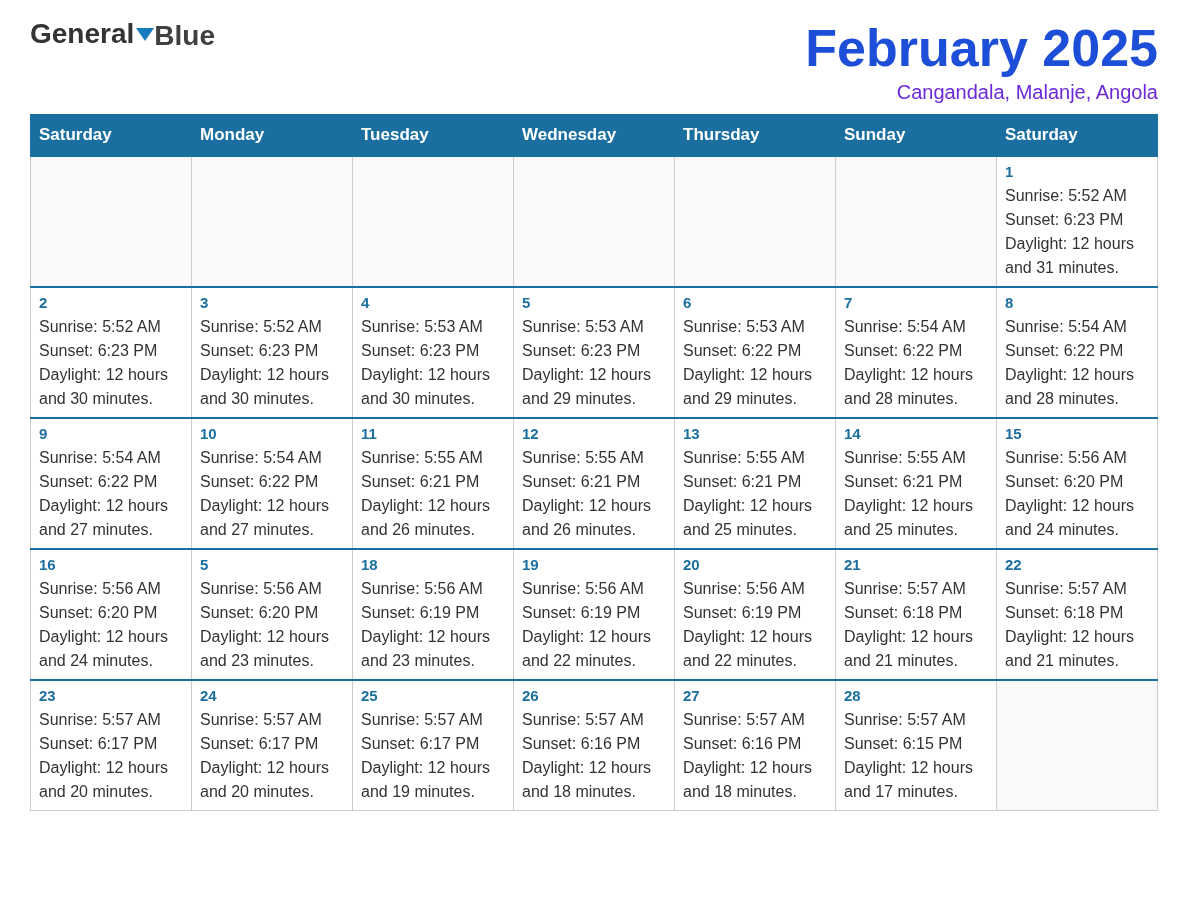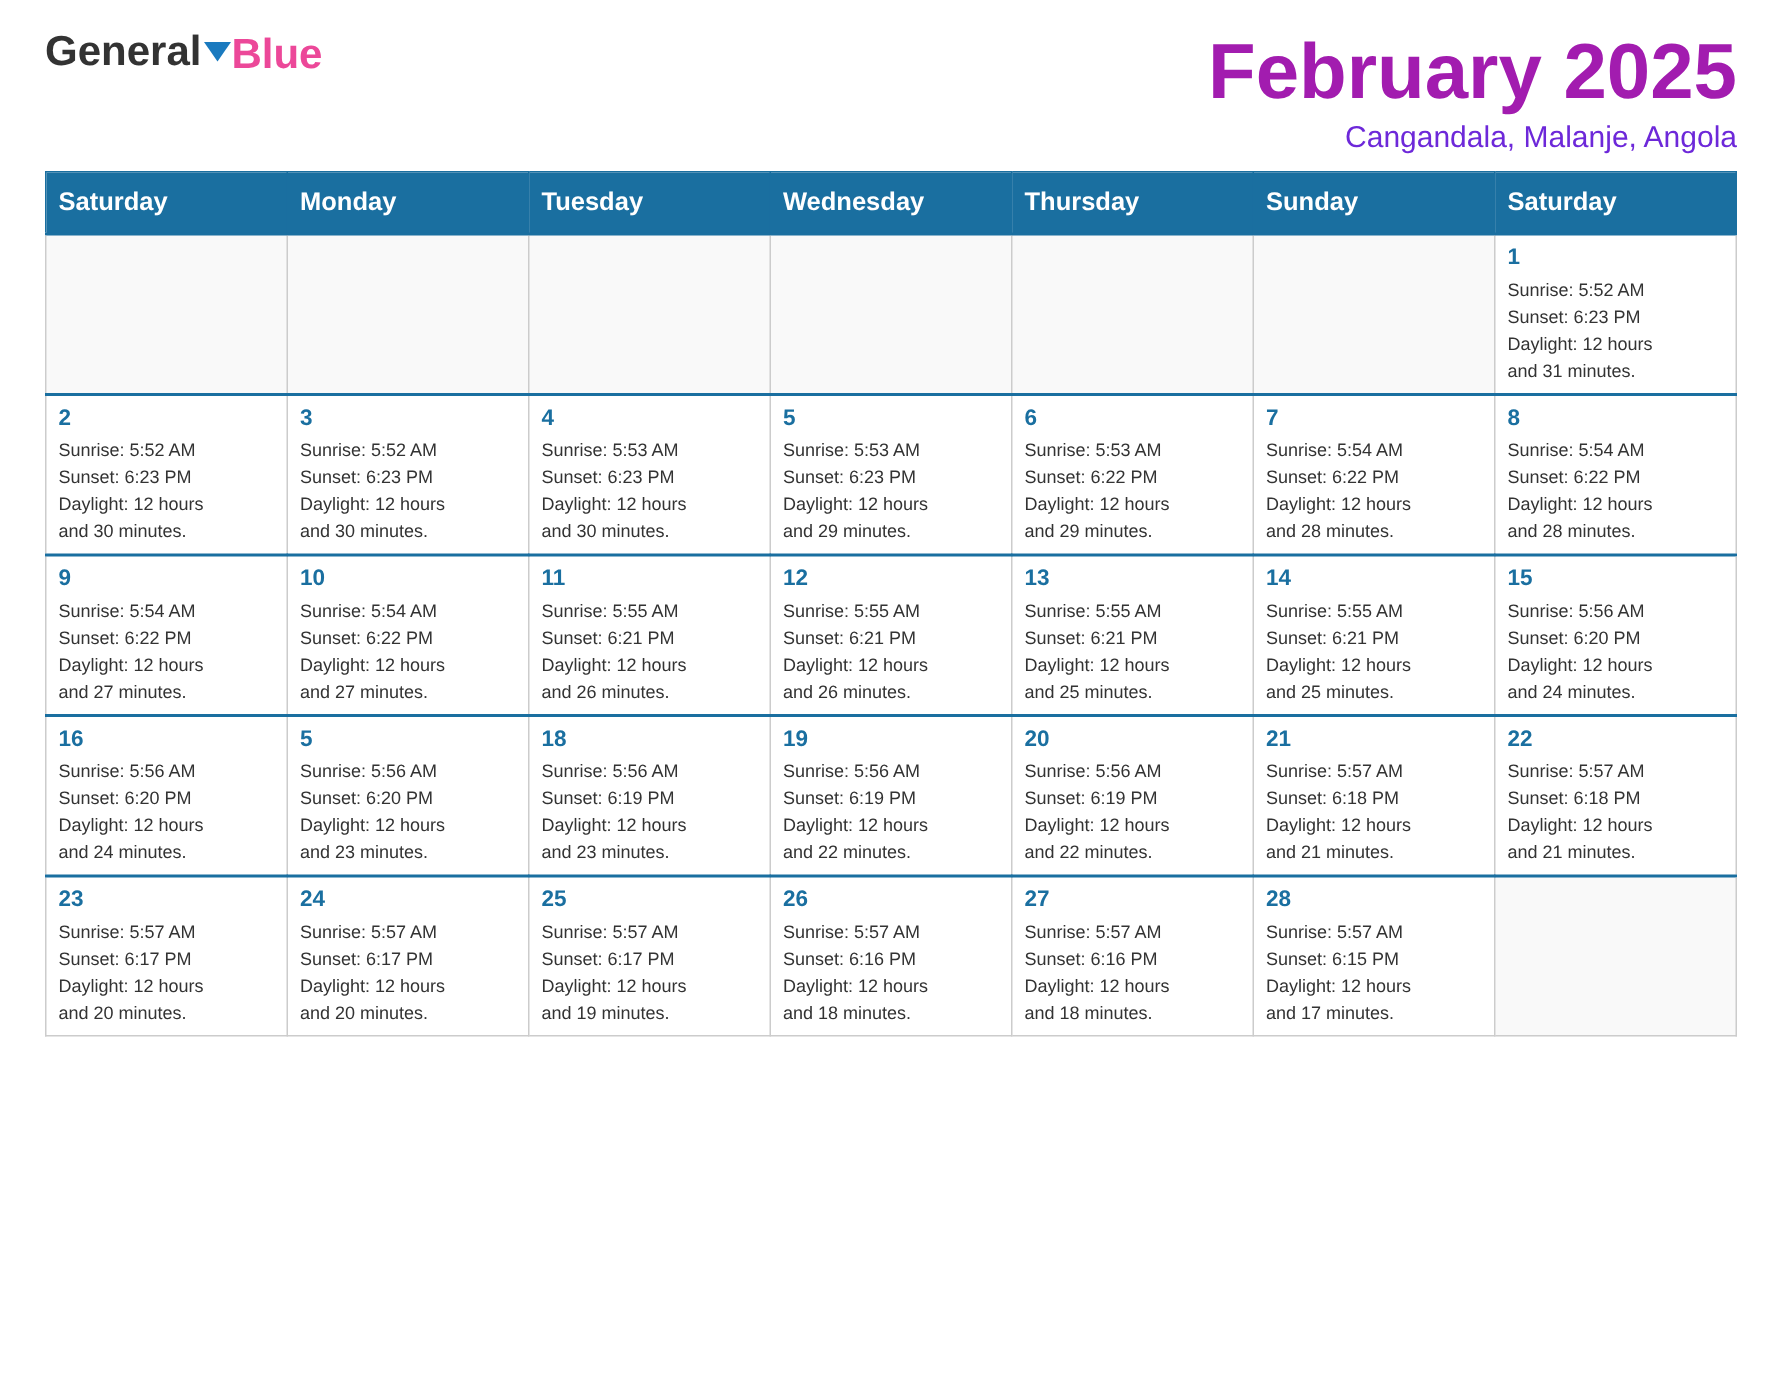--- a/index.html
+++ b/index.html
@@ -24,31 +24,31 @@
     .logo-text {
       font-size: 28px;
       font-weight: bold;
       color: #333;
       line-height: 1;
     }
     .logo-text span {
       color: #1a7abf;
     }
     .logo-blue {
-      color: #ec4899;
+      color: #404040;
       font-size: 28px;
       font-weight: bold;
     }
     .title-block {
       text-align: right;
     }
     .calendar-title {
       font-size: 52px;
       font-weight: bold;
-      color: #a21caf;
+      color: #1d4ed8;
       line-height: 1.1;
     }
     .calendar-subtitle {
       font-size: 20px;
       color: #6d28d9;
       margin-top: 4px;
     }
     table {
       width: 100%;
       border-collapse: collapse;
@@ -73,21 +73,21 @@
       color: #333;
     }
     .day-number {
       font-size: 15px;
       font-weight: bold;
       color: #1a6fa0;
       margin-bottom: 4px;
       display: block;
     }
     .day-info {
-      font-size: 12px;
+      font-size: 16px;
       color: #333;
       line-height: 1.5;
     }
     .empty-cell {
       background: #f9f9f9;
     }
     tbody tr {
       border-top: 2px solid #1a6fa0;
     }
     tbody tr td:first-child {

